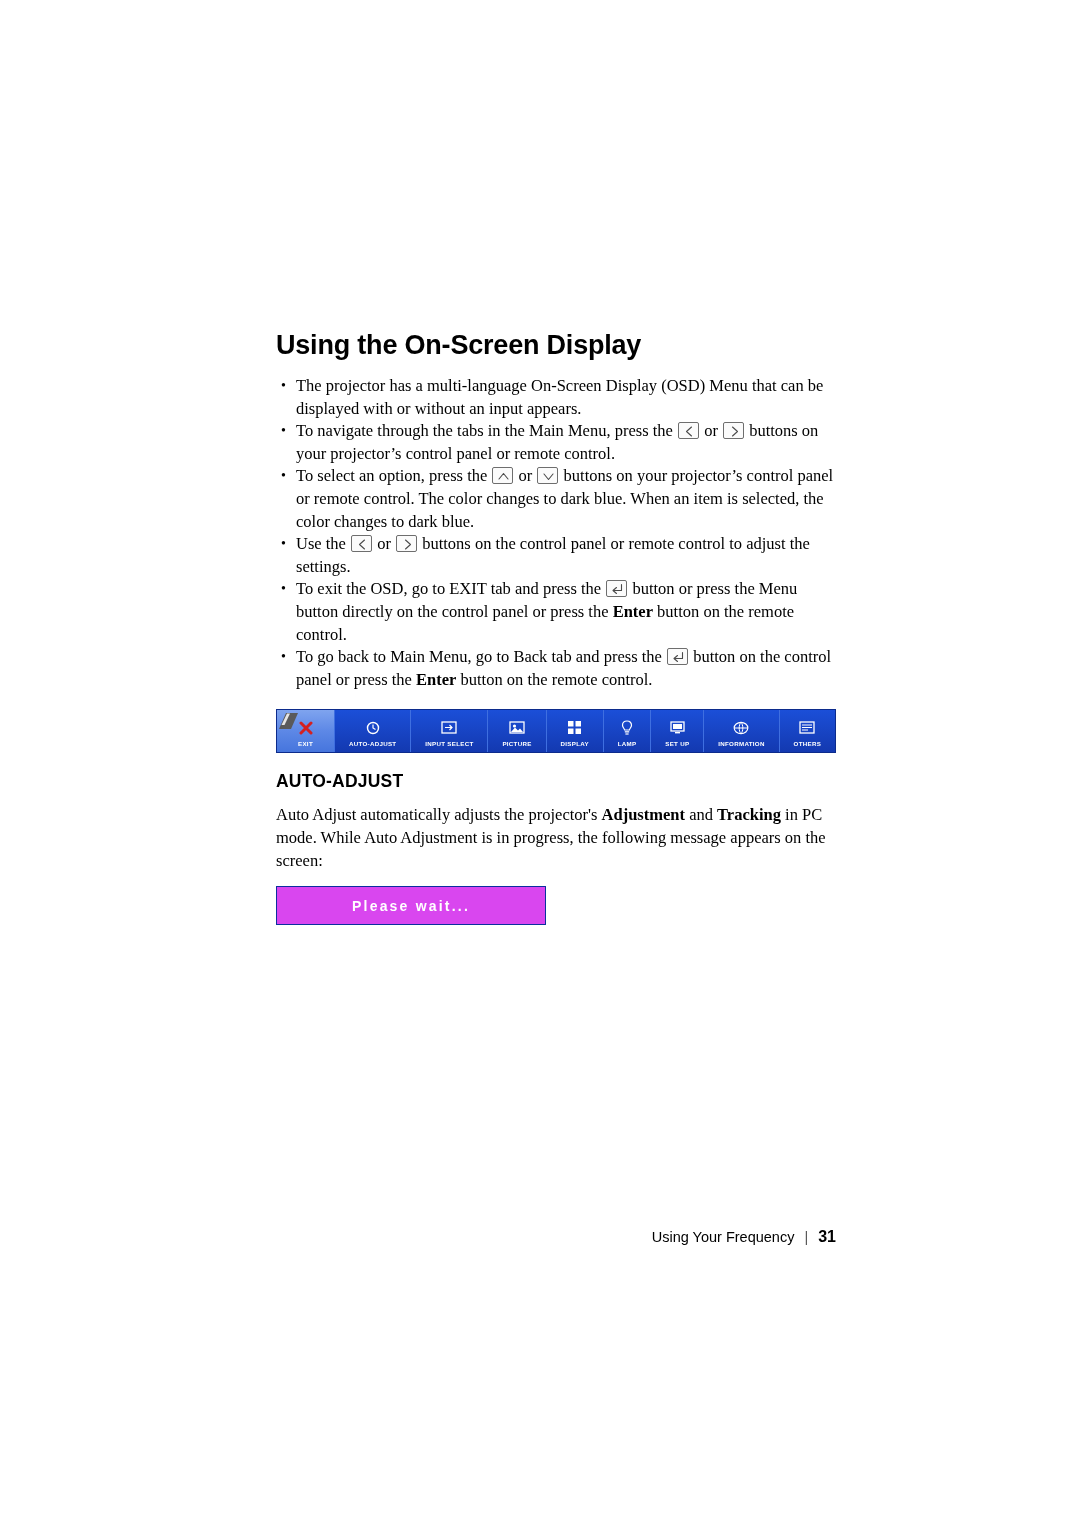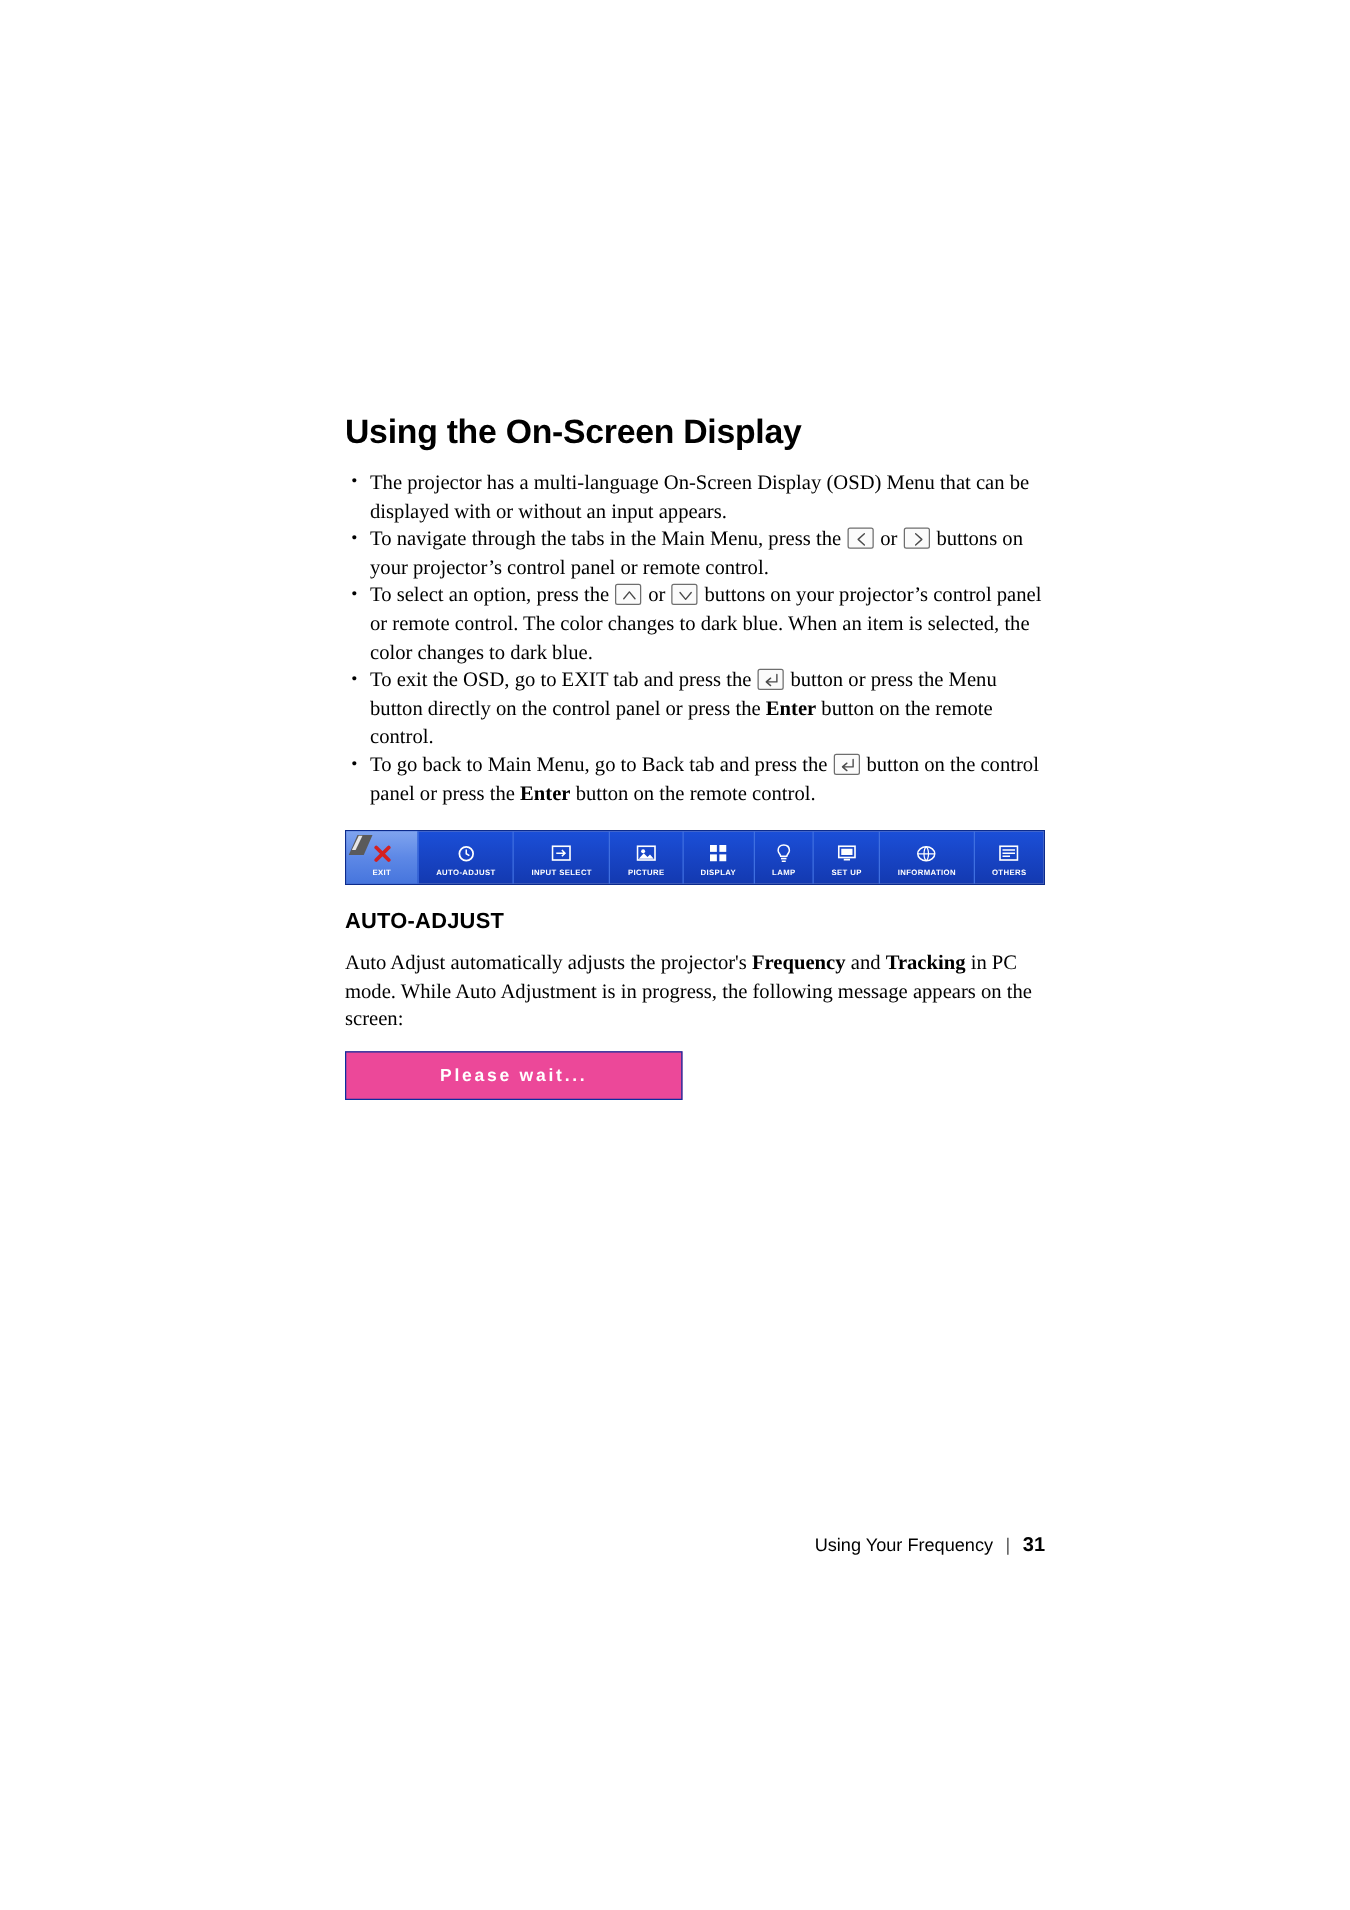--- a/index.html
+++ b/index.html
@@ -148,21 +148,21 @@
     justify-content: center;
     margin-bottom: 2px;
   }
   .osd-label { line-height: 8px; white-space: nowrap; }
 
   
   .wait-box {
     margin-top: 14px;
     width: 270px;
     height: 39px;
-    background: #ec4899;
+    background: #d946ef;
     border: 1px solid #0b2f9e;
     display: flex;
     align-items: center;
     justify-content: center;
     color: #ffffff;
     font-family: "Liberation Sans", sans-serif;
     font-weight: bold;
     font-size: 14px;
     letter-spacing: 2.2px;
     box-sizing: border-box;
@@ -202,20 +202,25 @@
         <li>To navigate through the tabs in the Main Menu, press the <span class="keyicon"><svg width="21" height="17" viewBox="0 0 21 17">
               <path fill="none" stroke="#4a4a4a" stroke-width="1.1" stroke-linecap="round" stroke-linejoin="round" d="M12.5 4 L7.5 8.5 L12.5 13"></path>
             </svg></span> or <span class="keyicon"><svg width="21" height="17" viewBox="0 0 21 17">
               <path fill="none" stroke="#4a4a4a" stroke-width="1.1" stroke-linecap="round" stroke-linejoin="round" d="M8.5 4 L13.5 8.5 L8.5 13"></path>
             </svg></span> buttons on your projector’s control panel or remote control.</li>
         <li>To select an option, press the <span class="keyicon"><svg width="21" height="17" viewBox="0 0 21 17">
               <path fill="none" stroke="#4a4a4a" stroke-width="1.1" stroke-linecap="round" stroke-linejoin="round" d="M6 11 L10.5 5.5 L15 11"></path>
             </svg></span> or <span class="keyicon"><svg width="21" height="17" viewBox="0 0 21 17">
               <path fill="none" stroke="#4a4a4a" stroke-width="1.1" stroke-linecap="round" stroke-linejoin="round" d="M6 6 L10.5 11.5 L15 6"></path>
             </svg></span> buttons on your projector’s control panel or remote control. The color changes to dark blue. When an item is selected, the color changes to dark blue.</li>
+        <li>Use the <span class="keyicon"><svg width="21" height="17" viewBox="0 0 21 17">
+              <path fill="none" stroke="#4a4a4a" stroke-width="1.1" stroke-linecap="round" stroke-linejoin="round" d="M12.5 4 L7.5 8.5 L12.5 13"></path>
+            </svg></span> or <span class="keyicon"><svg width="21" height="17" viewBox="0 0 21 17">
+              <path fill="none" stroke="#4a4a4a" stroke-width="1.1" stroke-linecap="round" stroke-linejoin="round" d="M8.5 4 L13.5 8.5 L8.5 13"></path>
+            </svg></span> buttons on the control panel or remote control to adjust the settings.</li>
         <li>To exit the OSD, go to EXIT tab and press the <span class="keyicon"><svg width="21" height="17" viewBox="0 0 21 17">
               <path fill="none" stroke="#4a4a4a" stroke-width="1.1" stroke-linecap="round" stroke-linejoin="round" d="M14.5 3.5 L14.5 9.5 L6.5 9.5 M9.5 6.5 L6 9.5 L9.5 12.5"></path>
             </svg></span> button or press the Menu button directly on the control panel or press the <span class="bold-serif">Enter</span> button on the remote control.</li>
         <li>To go back to Main Menu, go to Back tab and press the <span class="keyicon"><svg width="21" height="17" viewBox="0 0 21 17">
               <path fill="none" stroke="#4a4a4a" stroke-width="1.1" stroke-linecap="round" stroke-linejoin="round" d="M14.5 3.5 L14.5 9.5 L6.5 9.5 M9.5 6.5 L6 9.5 L9.5 12.5"></path>
             </svg></span> button on the control panel or press the <span class="bold-serif">Enter</span> button on the remote control.</li>
       </ul>
 
     <div class="note-box">
       <span class="note-mark">
@@ -310,21 +315,21 @@
               <rect x="1" y="1" width="14" height="11" fill="none" stroke="#ffffff" stroke-width="1.3"></rect>
               <path d="M3 4 L13 4 M3 6.5 L13 6.5 M3 9 L9 9" stroke="#ffffff" stroke-width="1.2"></path>
             </svg>
           </div>
           <div class="osd-label">OTHERS</div>
         </div>
       </div>
 
     <h3 class="section-head">AUTO-ADJUST</h3>
 
-    <p class="body-para" id="section-para">Auto Adjust automatically adjusts the projector's <span class="bold-serif">Frequency</span> and <span class="bold-serif">Tracking</span> in PC mode. While Auto Adjustment is in progress, the following message appears on the screen:</p>
+    <p class="body-para" id="section-para">Auto Adjust automatically adjusts the projector's <span class="bold-serif">Adjustment</span> and <span class="bold-serif">Tracking</span> in PC mode. While Auto Adjustment is in progress, the following message appears on the screen:</p>
 
     <div class="wait-box">
       <span>Please wait...</span>
     </div>
 
   </div>
 
   <div class="footer">
     <span>Using Your Frequency</span><span class="sep">|</span><span class="pagenum">31</span>
   </div>

